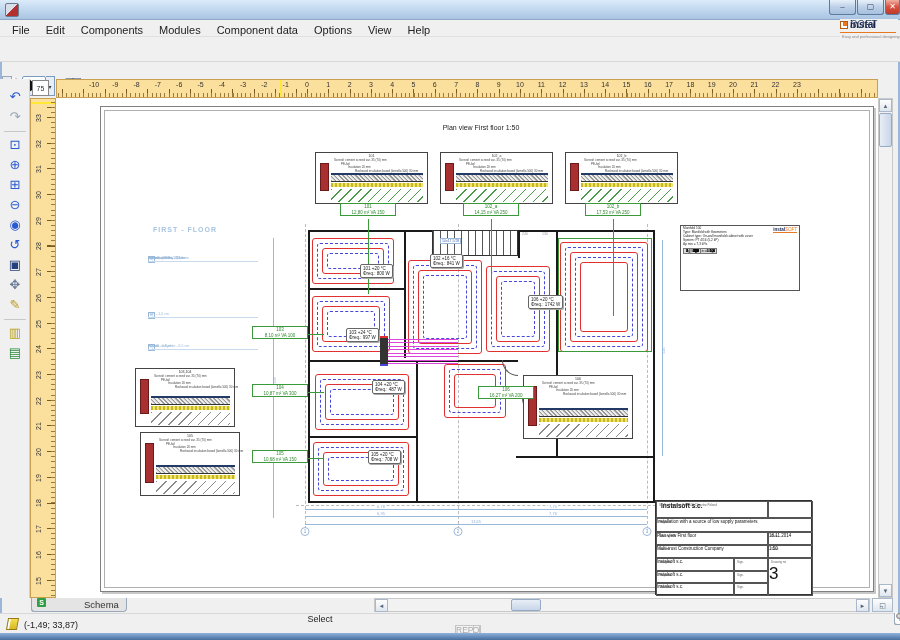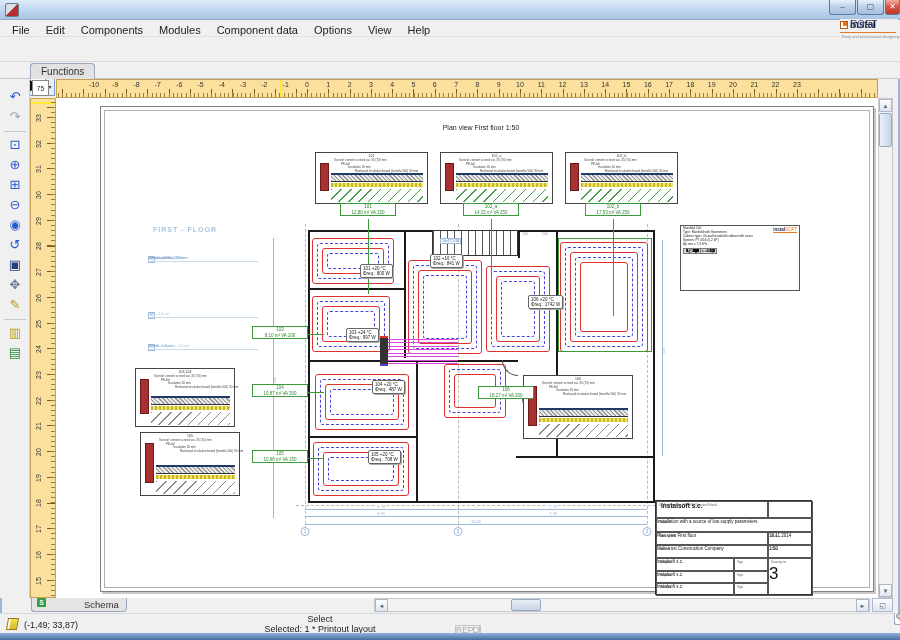--- a/index.html
+++ b/index.html
@@ -232,26 +232,20 @@
   <div id="logo">
     <div id="logo-icon"></div>
     <div id="logo-text">
         <span>instal</span>
         <i>SOFT</i>
       </div>
     <div id="logo-rule"></div>
     <div id="logo-tag">Easy and professional designing</div>
   </div>
 
-  <div id="tabrow">
-      <div id="tabrow-inner">
-        <span class="ttab active">Program</span>
-        <span class="ttab">Functions</span>
-      </div>
-    </div>
 
   <div class="minibox" id="corner-close">✕</div>
   <div id="corner75">75</div>
   <div id="h-ruler">
       <span class="hnum" style="left: 37px;">-10</span>
       <span class="hnum" style="left: 58.3px;">-9</span>
       <span class="hnum" style="left: 79.6px;">-8</span>
       <span class="hnum" style="left: 100.9px;">-7</span>
       <span class="hnum" style="left: 122.2px;">-6</span>
       <span class="hnum" style="left: 143.5px;">-5</span>
@@ -736,21 +730,20 @@
     <div id="h-thumb"></div>
     <div class="sarrow" style="right:0;top:0;">►</div>
   </div>
   <div id="pane-btn">◱</div>
 
   <div id="statusbar">
     <div id="coords-icon"></div>
     <div id="coords">(-1,49; 33,87)</div>
     <div id="status-center">
       <div style="position:relative;">Select</div>
-      <div style="position:relative;">Selected: 1 * Printout layout</div>
     </div>
     <div id="layer-tabs">
         <span class="ltab"><span class="bulb"></span><span style="position: relative;">Heating</span></span>
         <span class="ltab disabled"><span class="lcross">✗</span><span style="position: relative;">San</span></span>
         <span class="ltab"><span class="bulb dim"></span><span style="position: relative;">FH loops drawings</span></span>
         <span class="ltab"><span class="bulb"></span><span style="position: relative;">Construction</span></span>
         <span class="ltab"><span class="bulb"></span><span style="position: relative;">Base</span></span>
         <span class="ltab active"><span class="bulb"></span><span style="position: relative;">Printout</span></span>
       </div>
     <div id="toggles">

